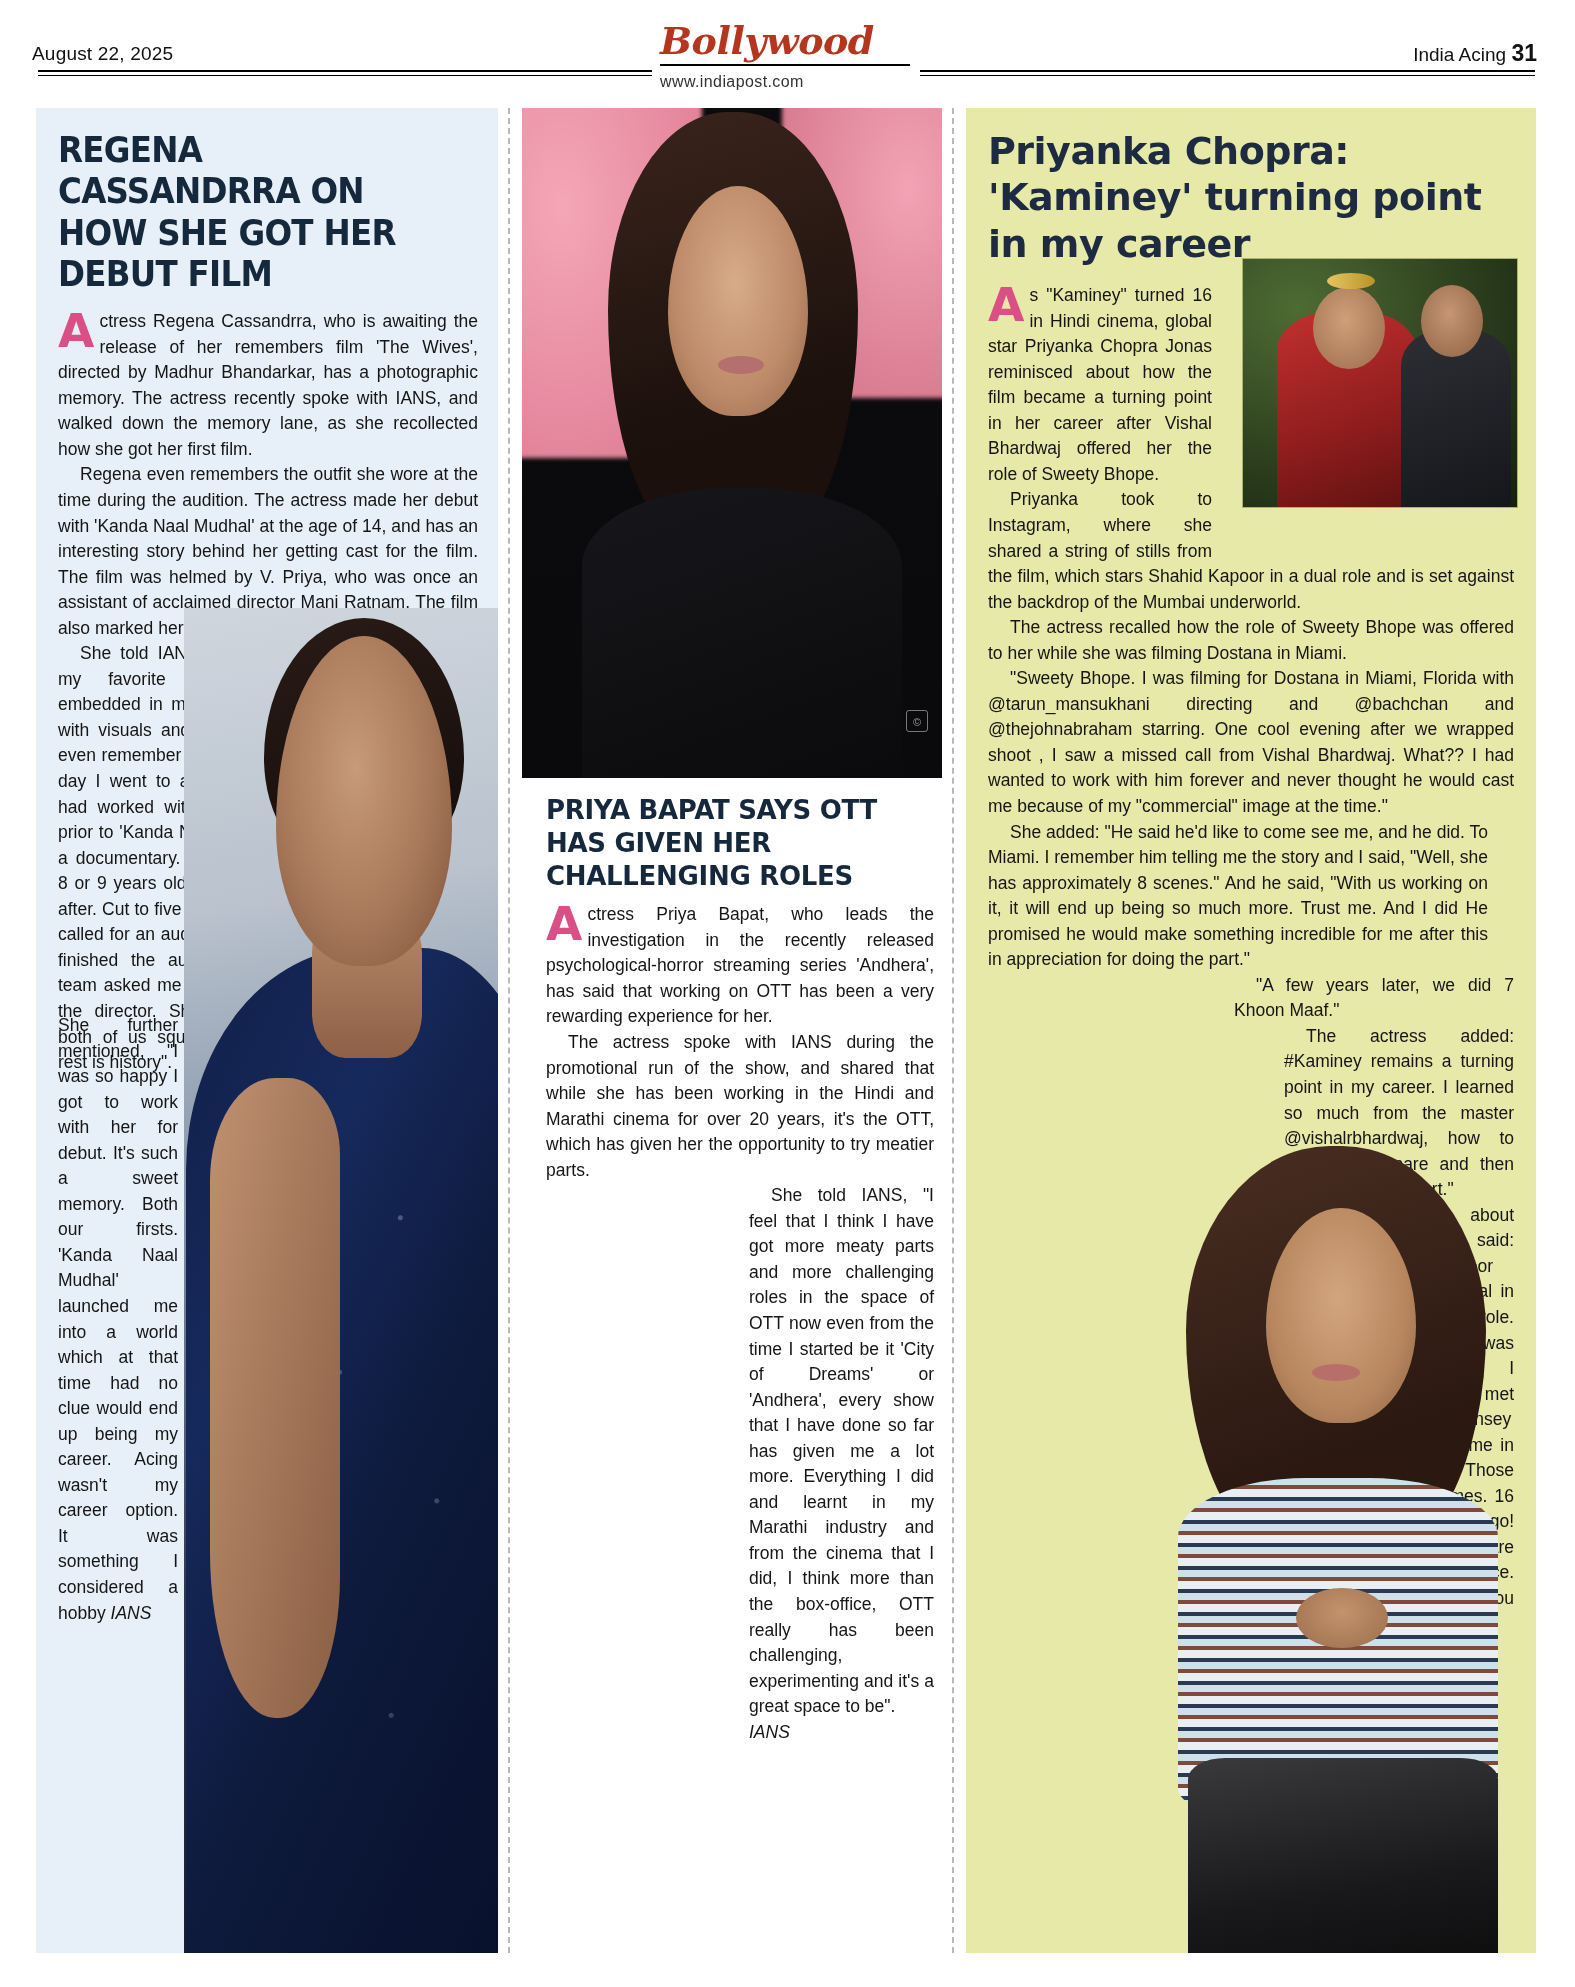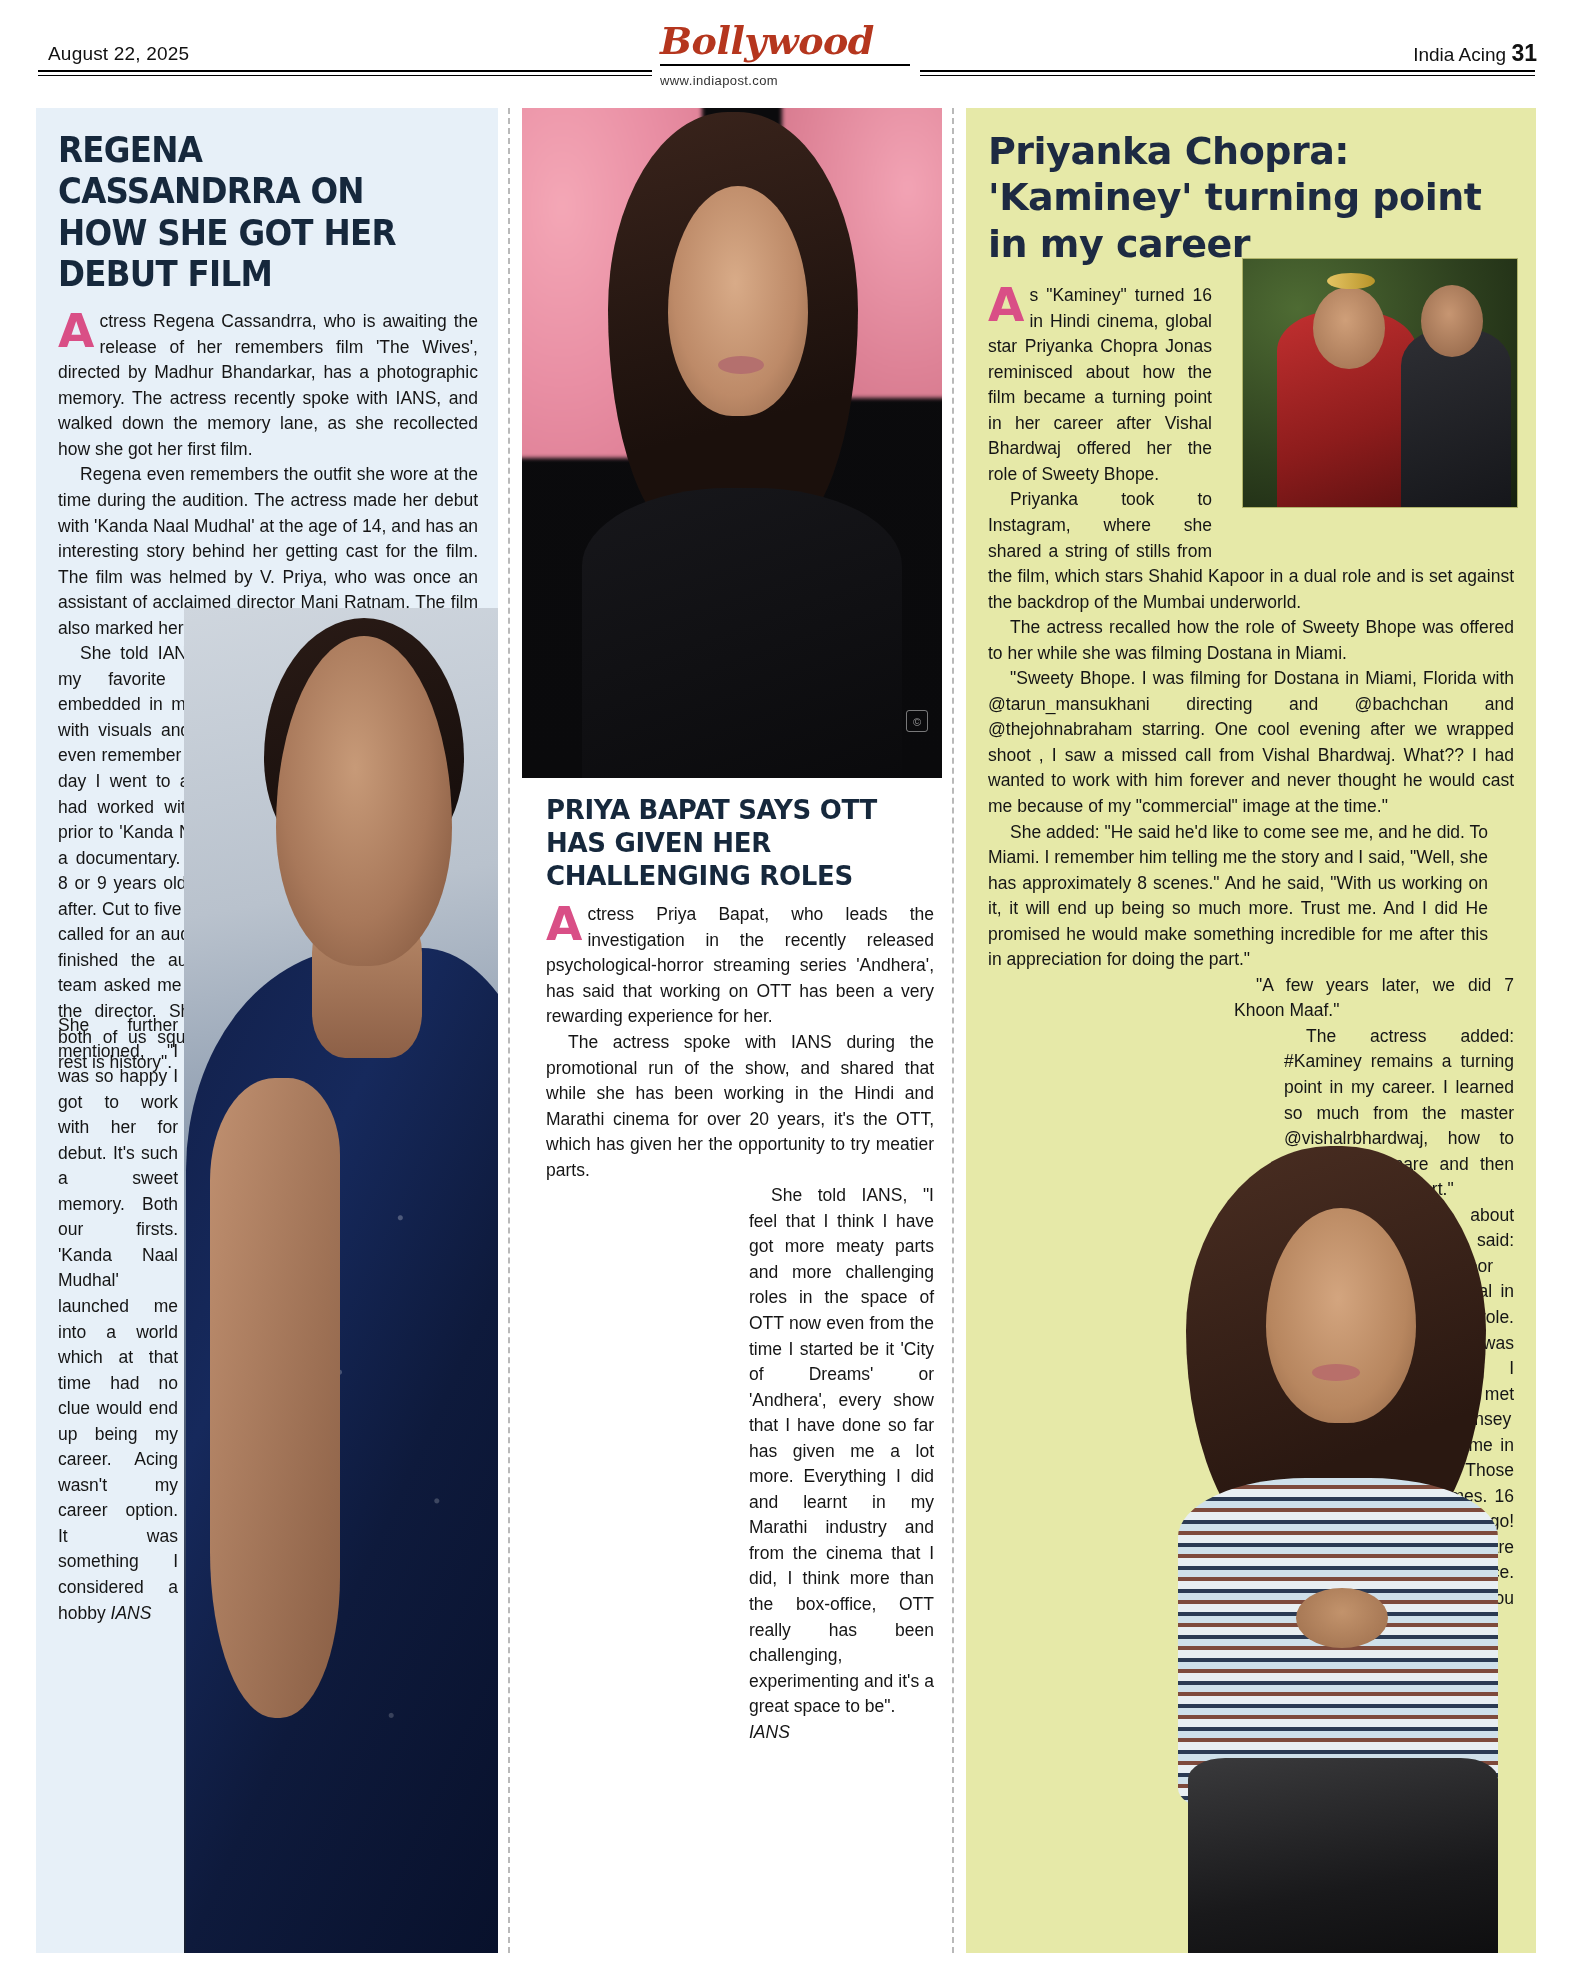--- a/index.html
+++ b/index.html
@@ -11,21 +11,21 @@
     color: #111;
     position: relative;
     overflow: hidden;
   }
 
   
   .masthead {
     position: absolute; left: 0; top: 0; width: 1575px; height: 100px;
   }
   .masthead .date {
-    position: absolute; left: 48px; top: 43px;
+    position: absolute; left: 32px; top: 43px;
     font-size: 19px; color: #111; letter-spacing: .2px;
   }
   .masthead .rules-left {
     position: absolute; left: 38px; top: 70px; width: 614px; height: 8px;
   }
   .masthead .rules-right {
     position: absolute; left: 920px; top: 70px; width: 615px; height: 8px;
   }
   .rule-line { width:100%; height:2px; background:#000; margin-bottom:3px; }
   .rule-line.thin { height:1px; }
@@ -33,21 +33,21 @@
   .brand-wrap {
     position: absolute; left: 660px; top: 22px; width: 250px; text-align:left;
   }
   .brand {
     font-family: "DejaVu Serif", serif;
     font-weight: 700; font-style: italic;
     font-size: 38px; color: #b5361e; letter-spacing: -0.5px;
     line-height: 1;
   }
   .brand-sub {
-    margin-top: 7px; font-size: 13px; color: #333; letter-spacing: .4px;
+    margin-top: 7px; font-size: 16px; color: #333; letter-spacing: .4px;
   }
   .brand-underline { margin-top: 4px; height:2px; background:#000; }
 
   .masthead .pagenum {
     position: absolute; right: 38px; top: 40px; font-size: 19px; color:#111;
   }
   .masthead .pagenum b { font-size: 23px; }
 
   
   .col-left {

